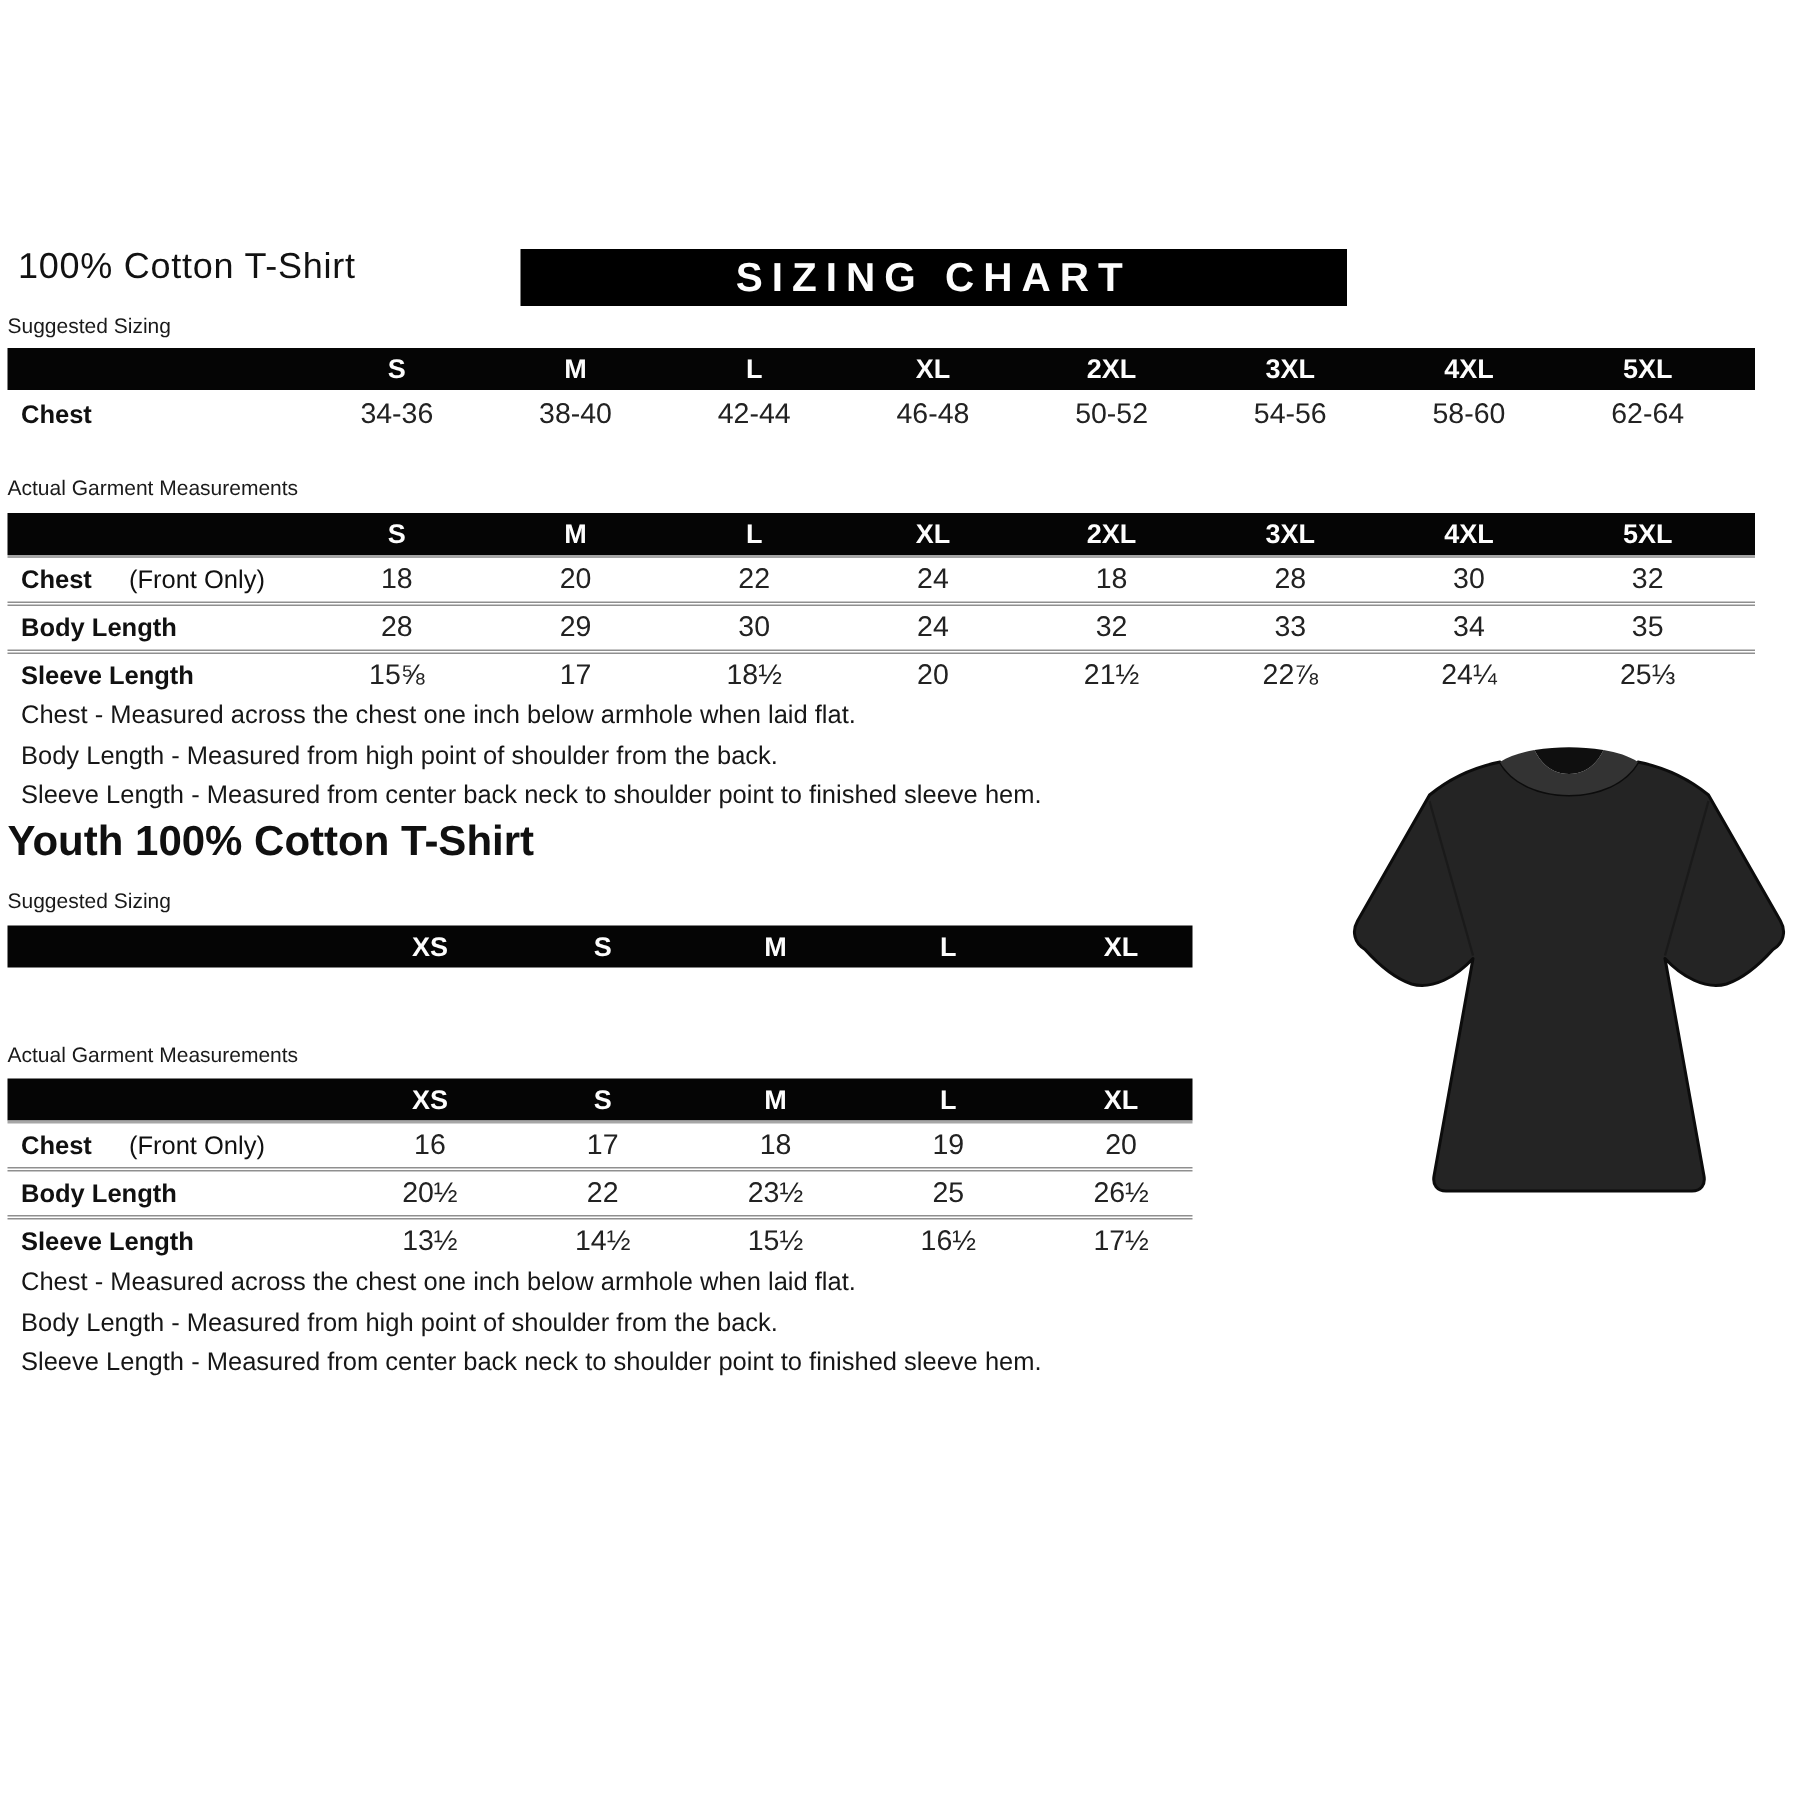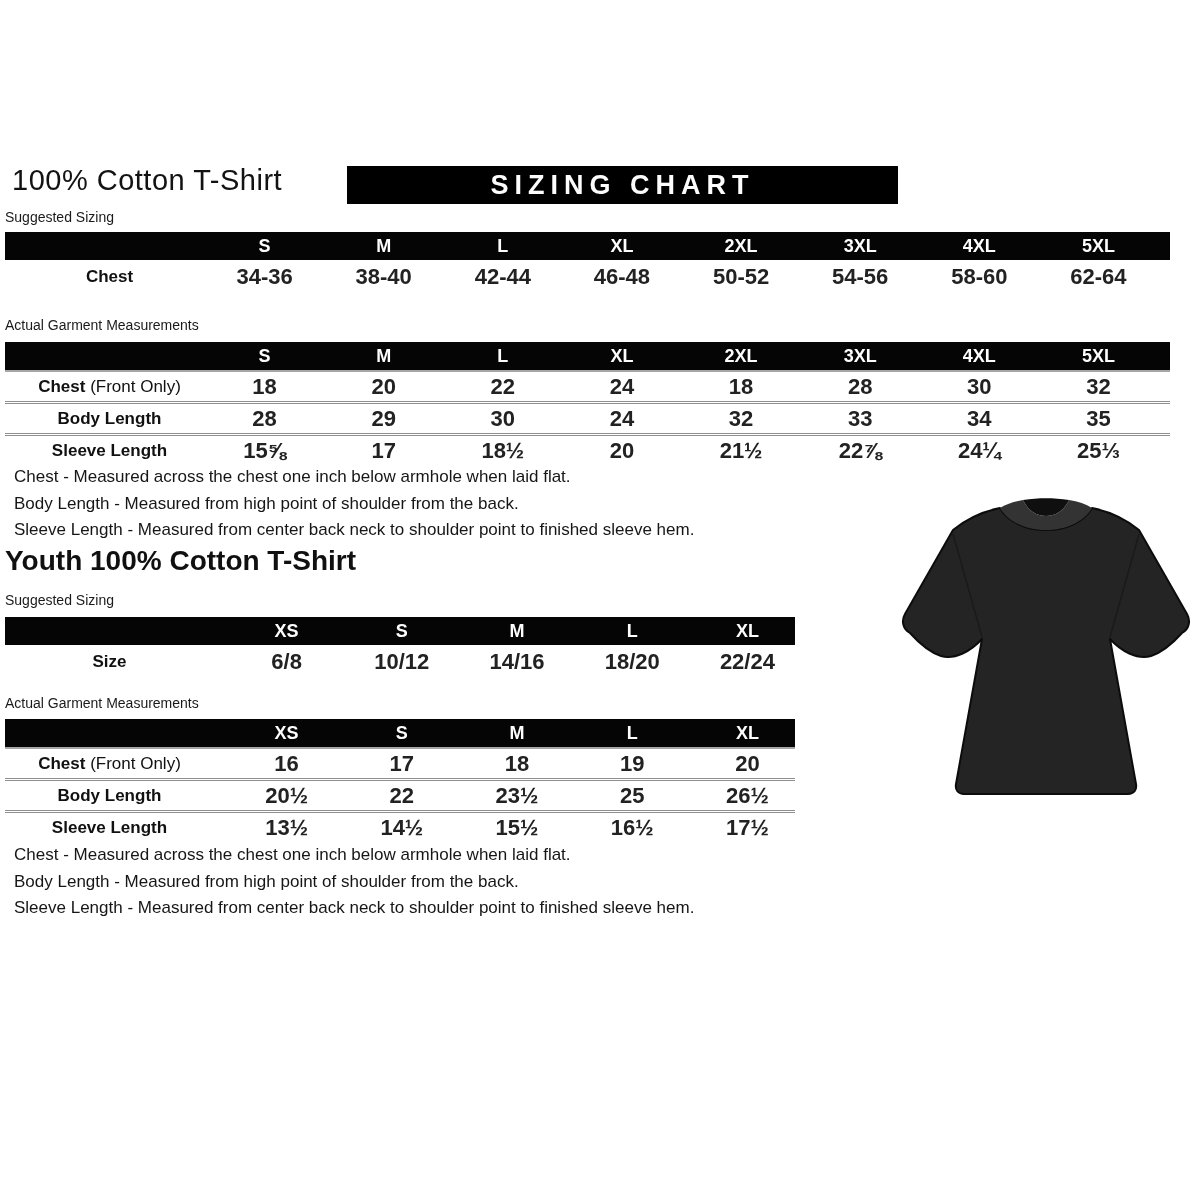--- a/index.html
+++ b/index.html
@@ -3,41 +3,41 @@
 <meta charset="utf-8">
 <style>
   html,body { margin:0; padding:0; }
   body {
     width:1200px; height:1200px; background:#ffffff;
     font-family:"Liberation Sans", sans-serif;
     position:relative; overflow:hidden; color:#161616;
   }
   .abs { position:absolute; }
 
-  .title { left:12px; top:164px; font-size:29px; color:#121212; letter-spacing:0.5px; white-space:nowrap; }
+  .title { left:12px; top:164px; font-size:24px; color:#121212; letter-spacing:0.5px; white-space:nowrap; }
   .banner { left:347px; top:166px; width:551px; height:38px; background:#000;
             display:flex; align-items:center; justify-content:center;text-align:right; }
   .banner span { color:#fdfdfd; font-weight:bold; font-size:27px; letter-spacing:6px; white-space:nowrap; }
 
   .sec-label { left:5px; font-size:14px; color:#1a1a1a; white-space:nowrap; }
   .youth-title { left:5px; top:545px; font-size:28px; font-weight:bold; color:#101010; white-space:nowrap; }
 
   .tbl { left:5px; }
   .tblA { width:1165px; }
   .tblY { width:790px; }
   .thead { display:flex; align-items:center; background:#050505; height:28px; }
   .trow  { display:flex; align-items:center; }
   .tblA .thead, .tblA .trow { padding-right:12px; }
   .tblY .thead, .tblY .trow { padding-right:14px;gap:48px; }
   .lbl { width:200px; padding-left:9px; box-sizing:border-box; font-weight:bold;
-         font-size:17px; color:#111; white-space:nowrap;text-align:center; }
+         font-size:17px; color:#111; white-space:nowrap; }
   .cell { flex:1; text-align:center; }
   .thead .cell { color:#fdfdfd; font-weight:bold; font-size:18px; }
-  .trow  .cell { font-size:22px; color:#222;font-weight:bold; }
-  .reg { font-weight:normal; }
+  .trow  .cell { font-size:19px; color:#222; }
+  .reg { font-weight:normal;padding-left:20px; }
   .sugrow  { height:33px; }
   .measrow { height:29px; }
   .measrow.first { border-top:2px solid #a6a6a6; }
   .measrow.mid   { border-top:3px double #8f8f8f; }
 
   .notes { left:14px; font-size:17px; line-height:26.5px; color:#161616; white-space:nowrap; }
 
   .shirt { left:898px; top:492px; width:296px; height:310px; }
 </style>
 </head>
@@ -132,28 +132,20 @@
 
 <div class="abs sec-label" style="top:592px">Suggested Sizing</div>
 <div class="abs tbl tblY" style="top:617px">
   <div class="thead">
     <div class="lbl"></div>
     <div class="cell">XS</div>
     <div class="cell">S</div>
     <div class="cell">M</div>
     <div class="cell">L</div>
     <div class="cell">XL</div>
-  </div>
-  <div class="trow sugrow">
-    <div class="lbl"><span>Size</span></div>
-    <div class="cell">6/8</div>
-    <div class="cell">10/12</div>
-    <div class="cell">14/16</div>
-    <div class="cell">18/20</div>
-    <div class="cell">22/24</div>
   </div>
 </div>
 
 <div class="abs sec-label" style="top:695px">Actual Garment Measurements</div>
 <div class="abs tbl tblY" style="top:719px">
   <div class="thead">
     <div class="lbl"></div>
     <div class="cell">XS</div>
     <div class="cell">S</div>
     <div class="cell">M</div>

